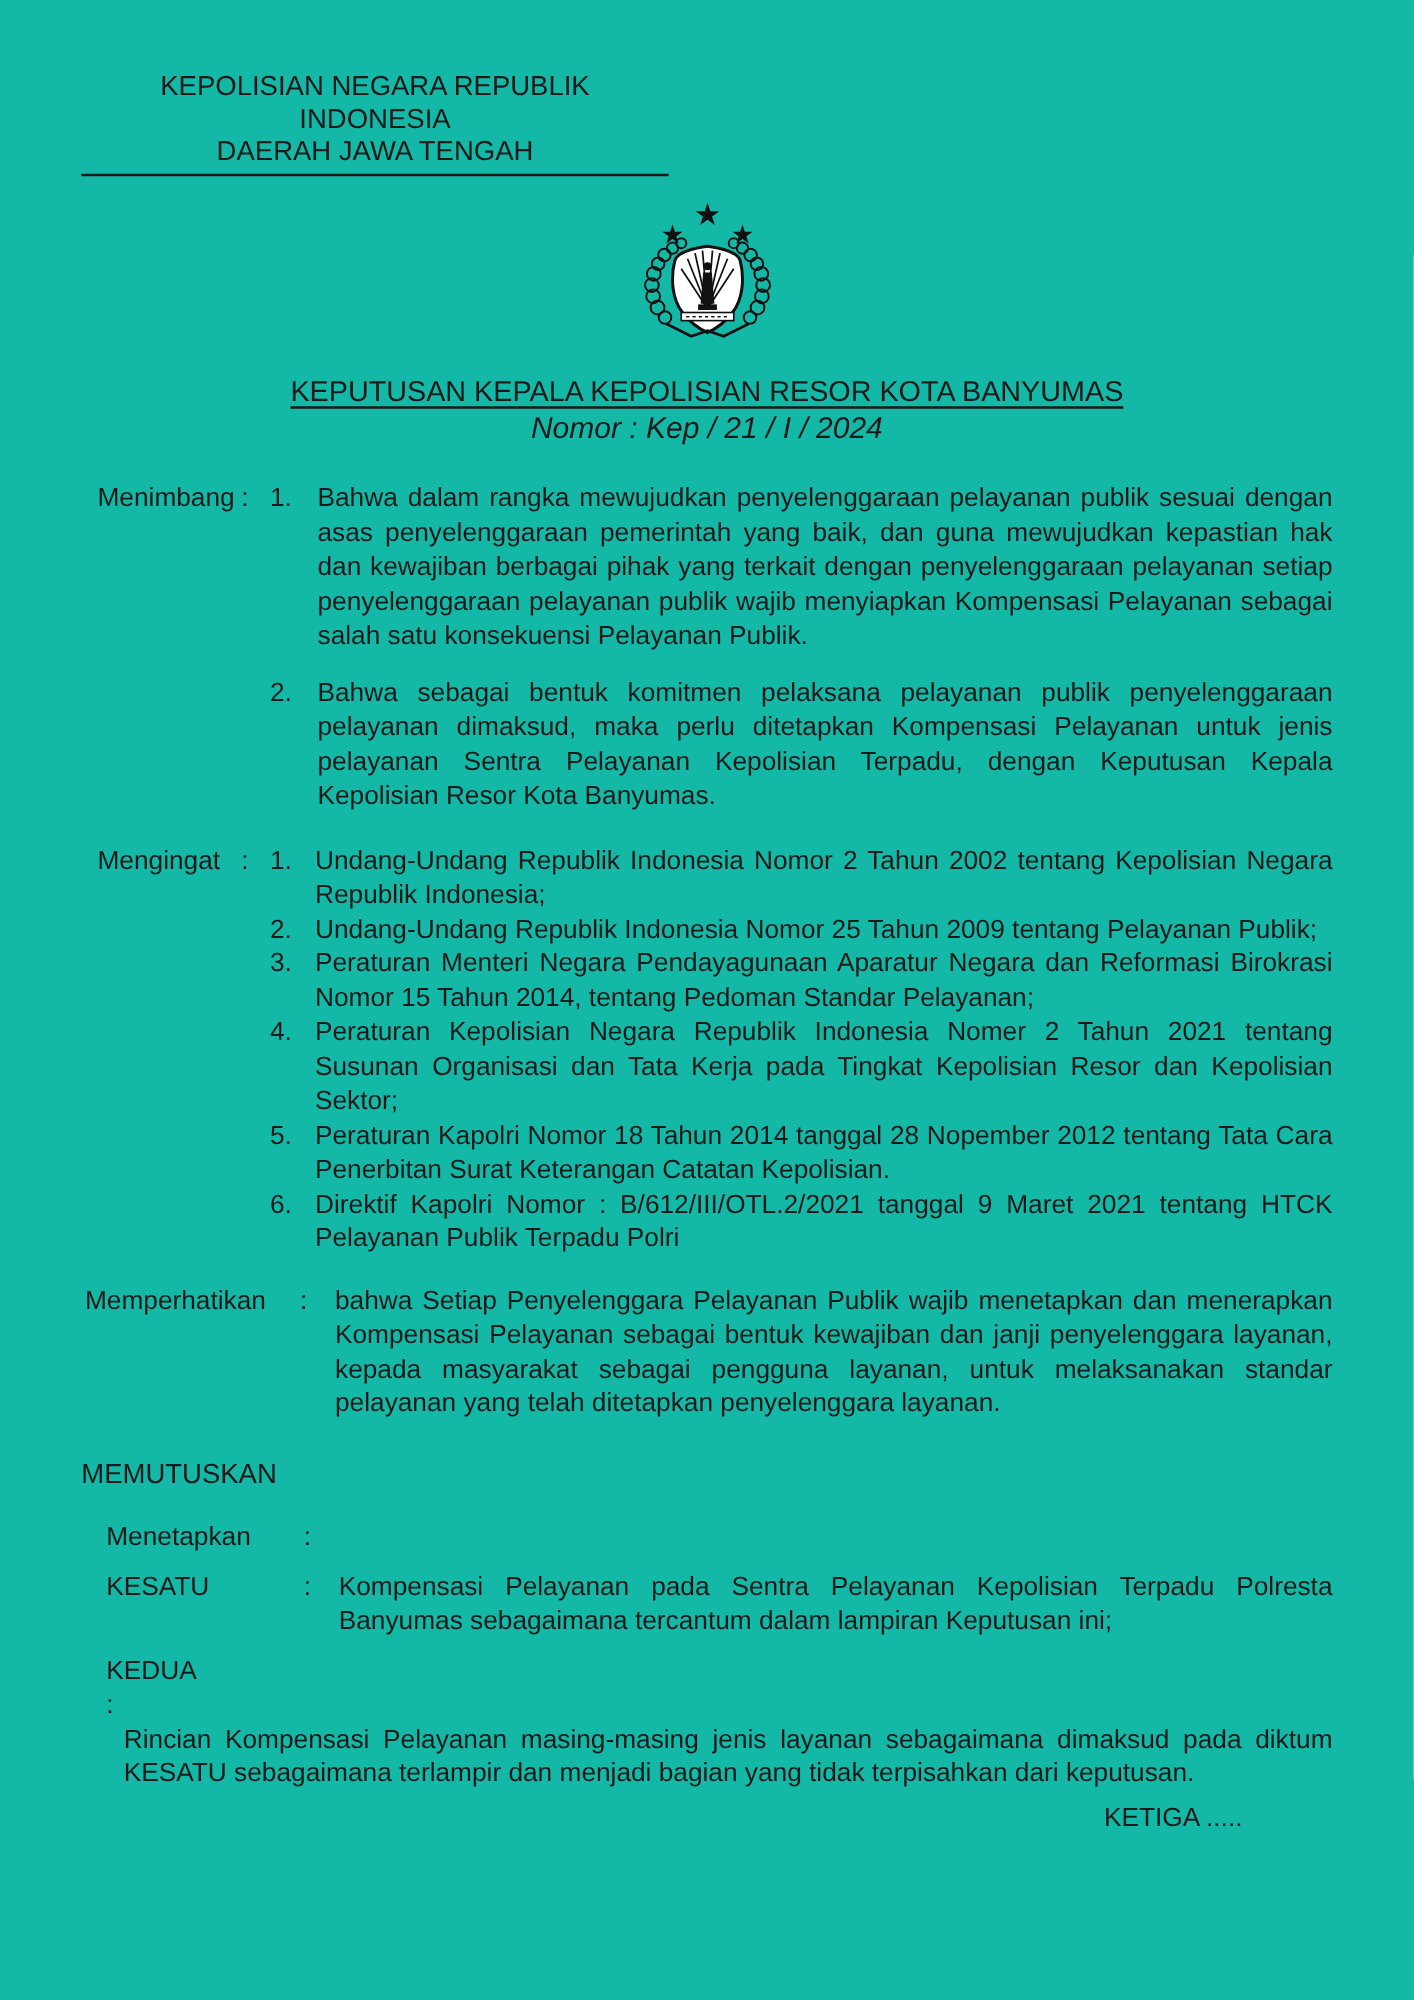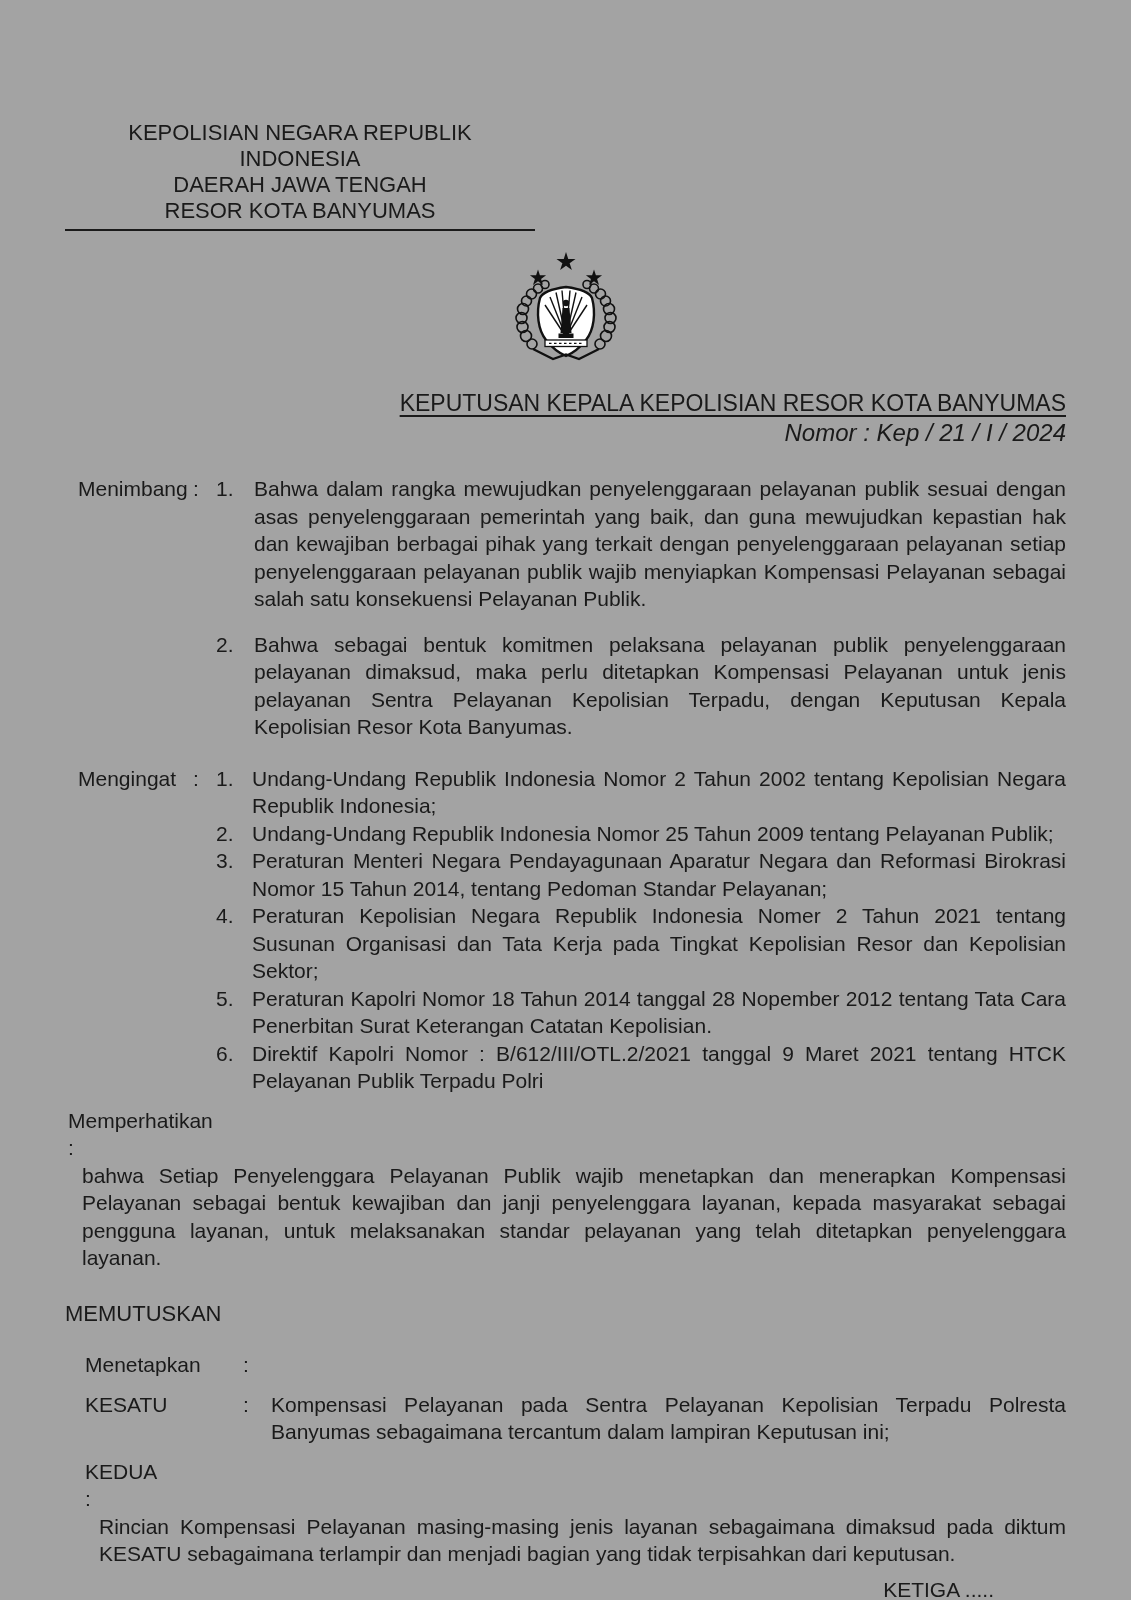--- a/index.html
+++ b/index.html
@@ -1,40 +1,40 @@
 <!DOCTYPE html>
 <html><head>
 <meta charset="utf-8">
 <style>
   * { margin:0; padding:0; box-sizing:border-box; }
   html,body { background:#e8e8e8; }
   .page{
     position:relative;
     width:1131px; height:1600px;
     margin:0 auto;
-    background:#a3a3a3;
+    background:#14b8a6;
     color:#1a1a1a;
     font-family:"Liberation Sans", sans-serif;
     font-size:21px; line-height:27.5px;
-    padding:120px 65px 0 65px;
+    padding:56px 65px 0 65px;
     overflow:hidden;
   }
   
   .letterhead{
     width:470px;
     text-align:center;
     font-size:22px; line-height:26px;
     padding-bottom:5px;
     border-bottom:2px solid #1a1a1a;
   }
   
   .emblem-wrap{ width:100%; text-align:center; margin-top:20px; height:112px; }
   .emblem-wrap svg{ display:inline-block; }
   
-  .title-block{ margin-top:26px; text-align:right; }
+  .title-block{ margin-top:26px; text-align:center; }
   .doc-title{ font-size:23px; line-height:28px; }
   .doc-title span{
     text-decoration:underline;
     text-decoration-thickness:2px;
     text-underline-offset:4px;
   }
   .doc-number{ font-size:24px; line-height:28px; margin-top:2px;font-style:italic; }
   
   main{ margin-top:28px; }
   .row{ display:flex; padding-left:13px; }
@@ -42,21 +42,21 @@
   .row .colon{ width:14px; flex:none; }
   .row .content{ flex:1; }
   .li{ display:flex; }
   .li .num{ flex:none; margin-left:9px; }
   .num-menimbang{ width:38px; }
   .num-mengingat{ width:36px; }
   .li .txt{ flex:1; }
   .just{ text-align:justify; text-align-last:left; }
   .gap18{ margin-top:18px; }
   .mt24{ margin-top:24px; }
-  .mt22{ margin-top:12px;flex-direction:column; }
+  .mt22{ margin-top:22px; }
   
   .row.wide{ padding-left:3px; }
   .row.wide .label{ width:172px; }
   .row.wide .txt{ margin-left:14px; flex:1; }
   
   .memutuskan{ margin-top:28px; text-align:left; font-size:22px; }
   
   .row.dictum{ padding-left:20px; }
   .row.dictum .label{ width:158px; }
   .row.dictum .txt{ margin-left:14px; flex:1; }
@@ -67,21 +67,20 @@
   .catchword{ margin-top:8px; text-align:right; padding-right:72px; }
 </style>
 </head>
 <body>
 
 <div class="page">
 
   <header class="letterhead">
     <div>KEPOLISIAN NEGARA REPUBLIK INDONESIA</div>
     <div>DAERAH JAWA TENGAH</div>
-    <div>RESOR KOTA BANYUMAS</div>
   </header>
 
   <div class="emblem-wrap">
     <svg width="150" height="112" viewBox="0 0 150 112" aria-hidden="true">
       <g fill="#111111">
         <path d="M0,-1 L0.2245,-0.309 L0.951,-0.309 L0.3633,0.118 L0.5878,0.809 L0,0.382 L-0.5878,0.809 L-0.3633,0.118 L-0.951,-0.309 L-0.2245,-0.309 Z" transform="translate(75,11) scale(10)"></path>
         <path d="M0,-1 L0.2245,-0.309 L0.951,-0.309 L0.3633,0.118 L0.5878,0.809 L0,0.382 L-0.5878,0.809 L-0.3633,0.118 L-0.951,-0.309 L-0.2245,-0.309 Z" transform="translate(47,27) scale(8.5)"></path>
         <path d="M0,-1 L0.2245,-0.309 L0.951,-0.309 L0.3633,0.118 L0.5878,0.809 L0,0.382 L-0.5878,0.809 L-0.3633,0.118 L-0.951,-0.309 L-0.2245,-0.309 Z" transform="translate(103,27) scale(8.5)"></path>
       </g>
       <g fill="none" stroke="#111111" stroke-width="1.6">

